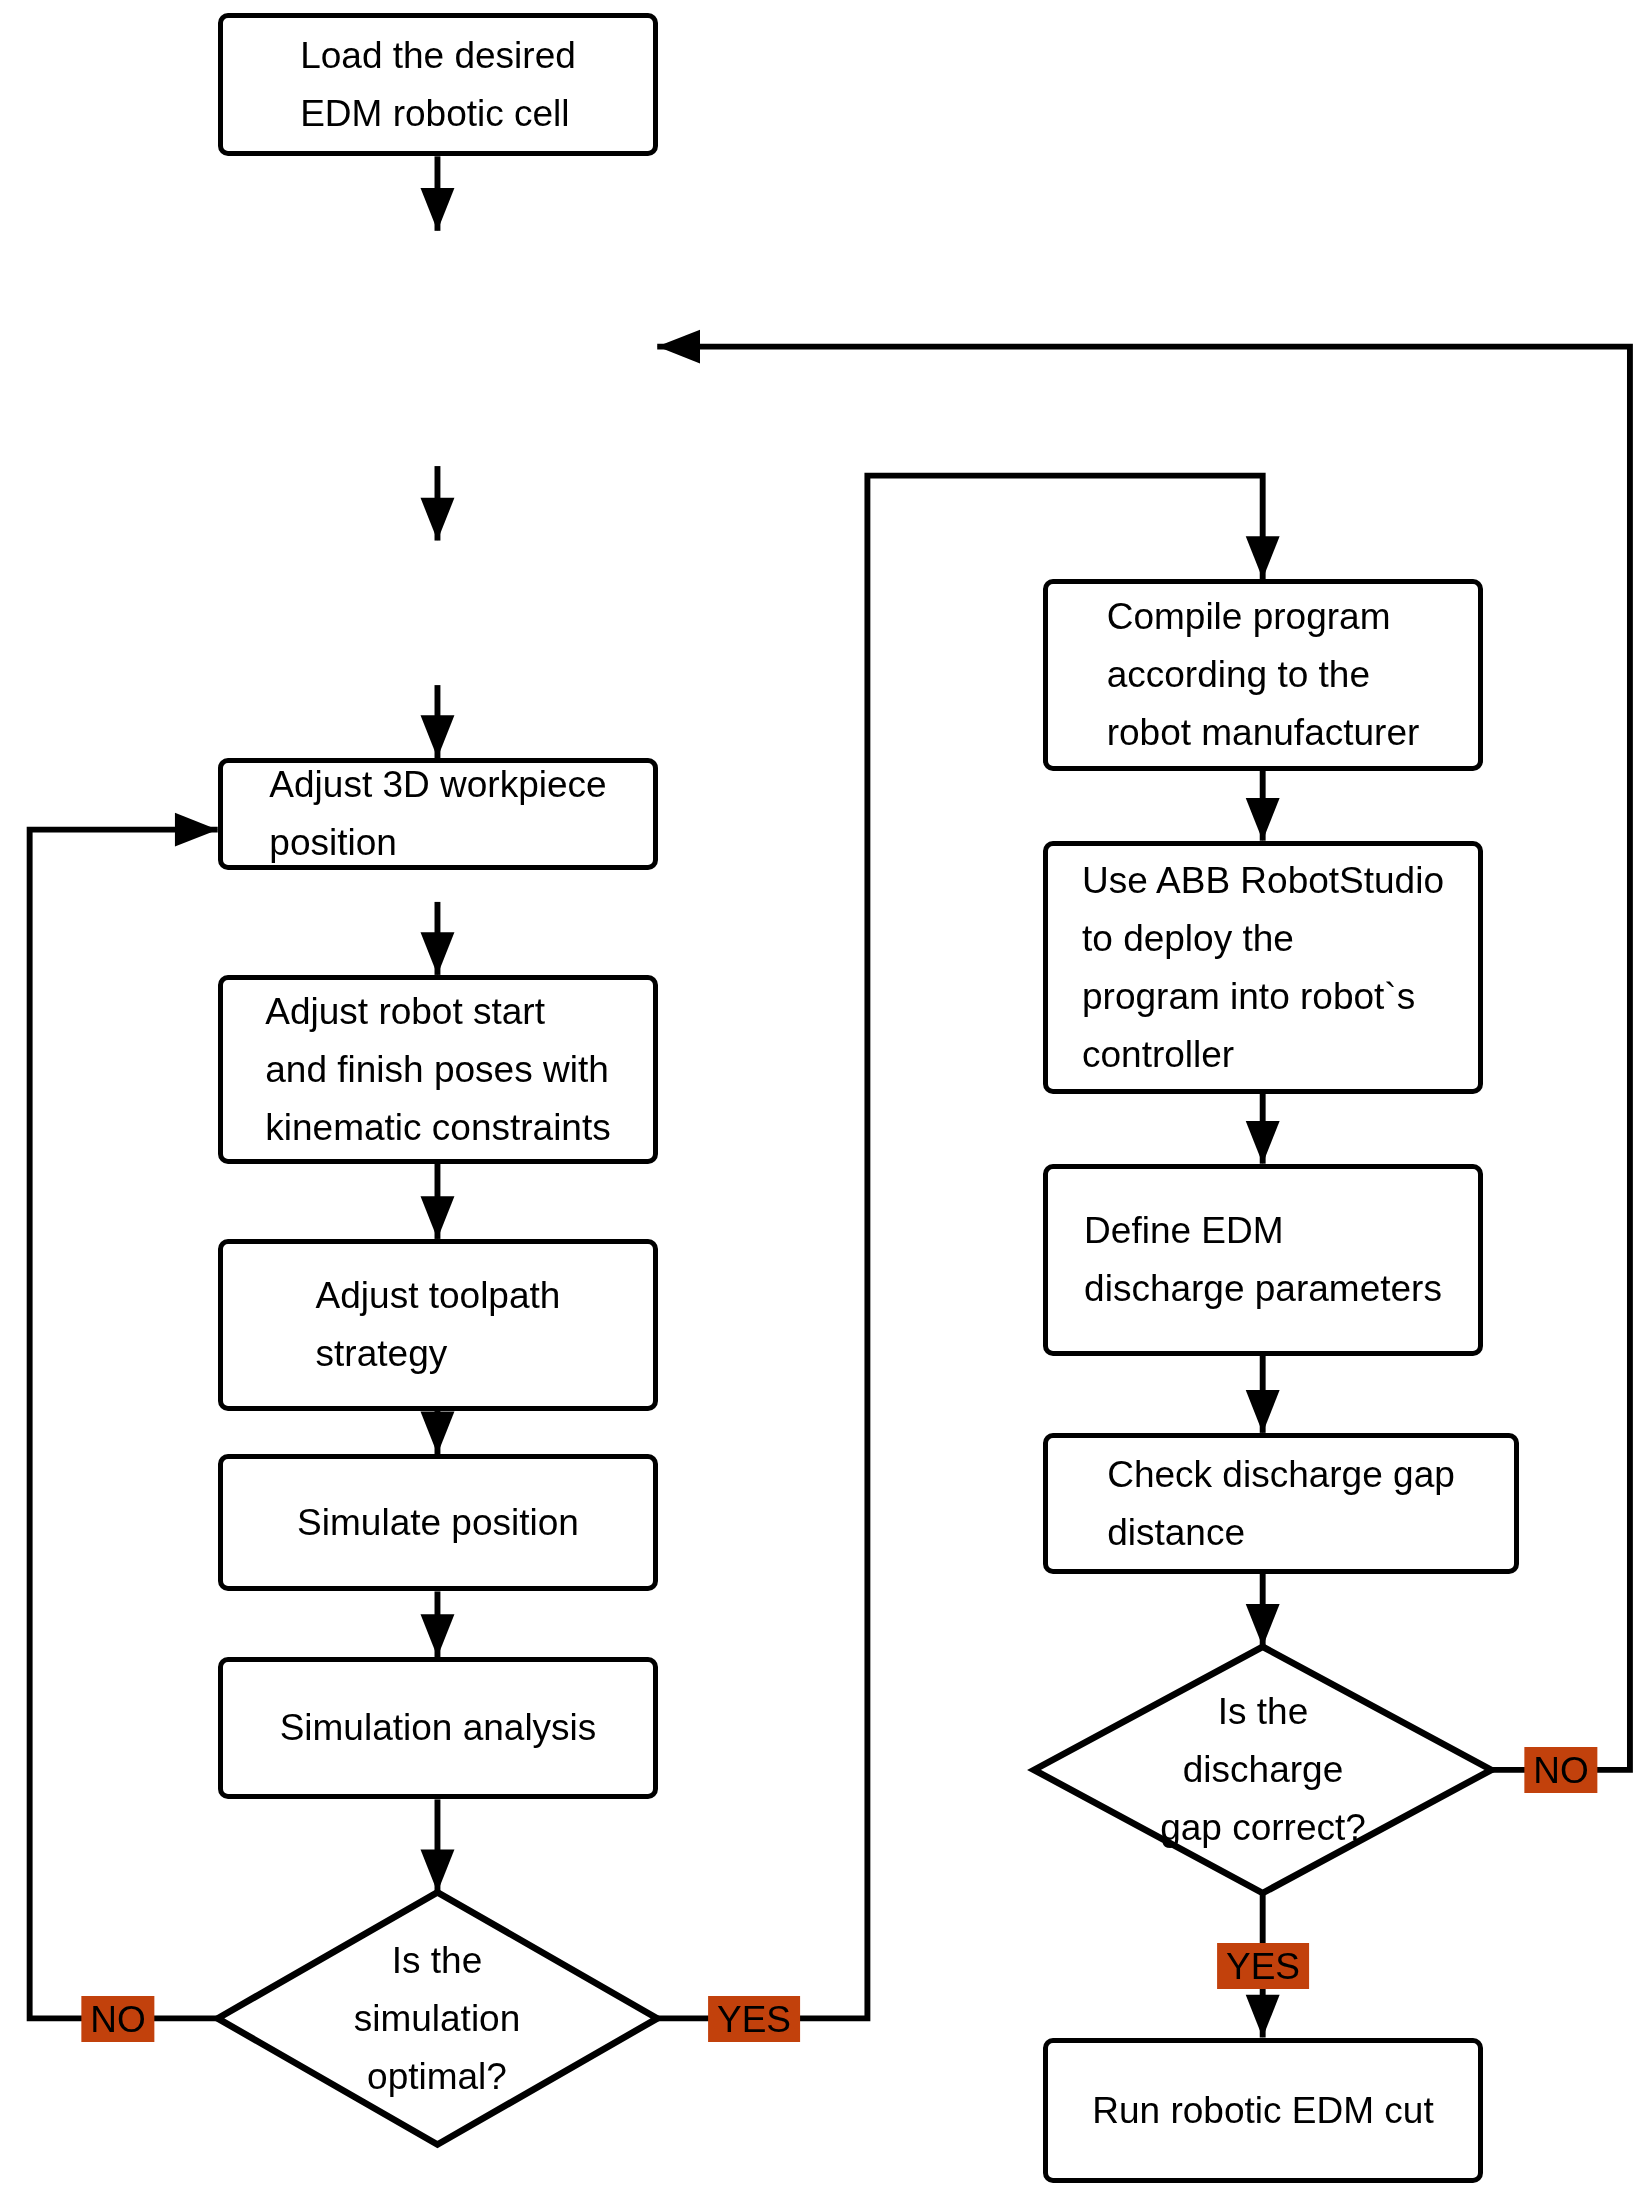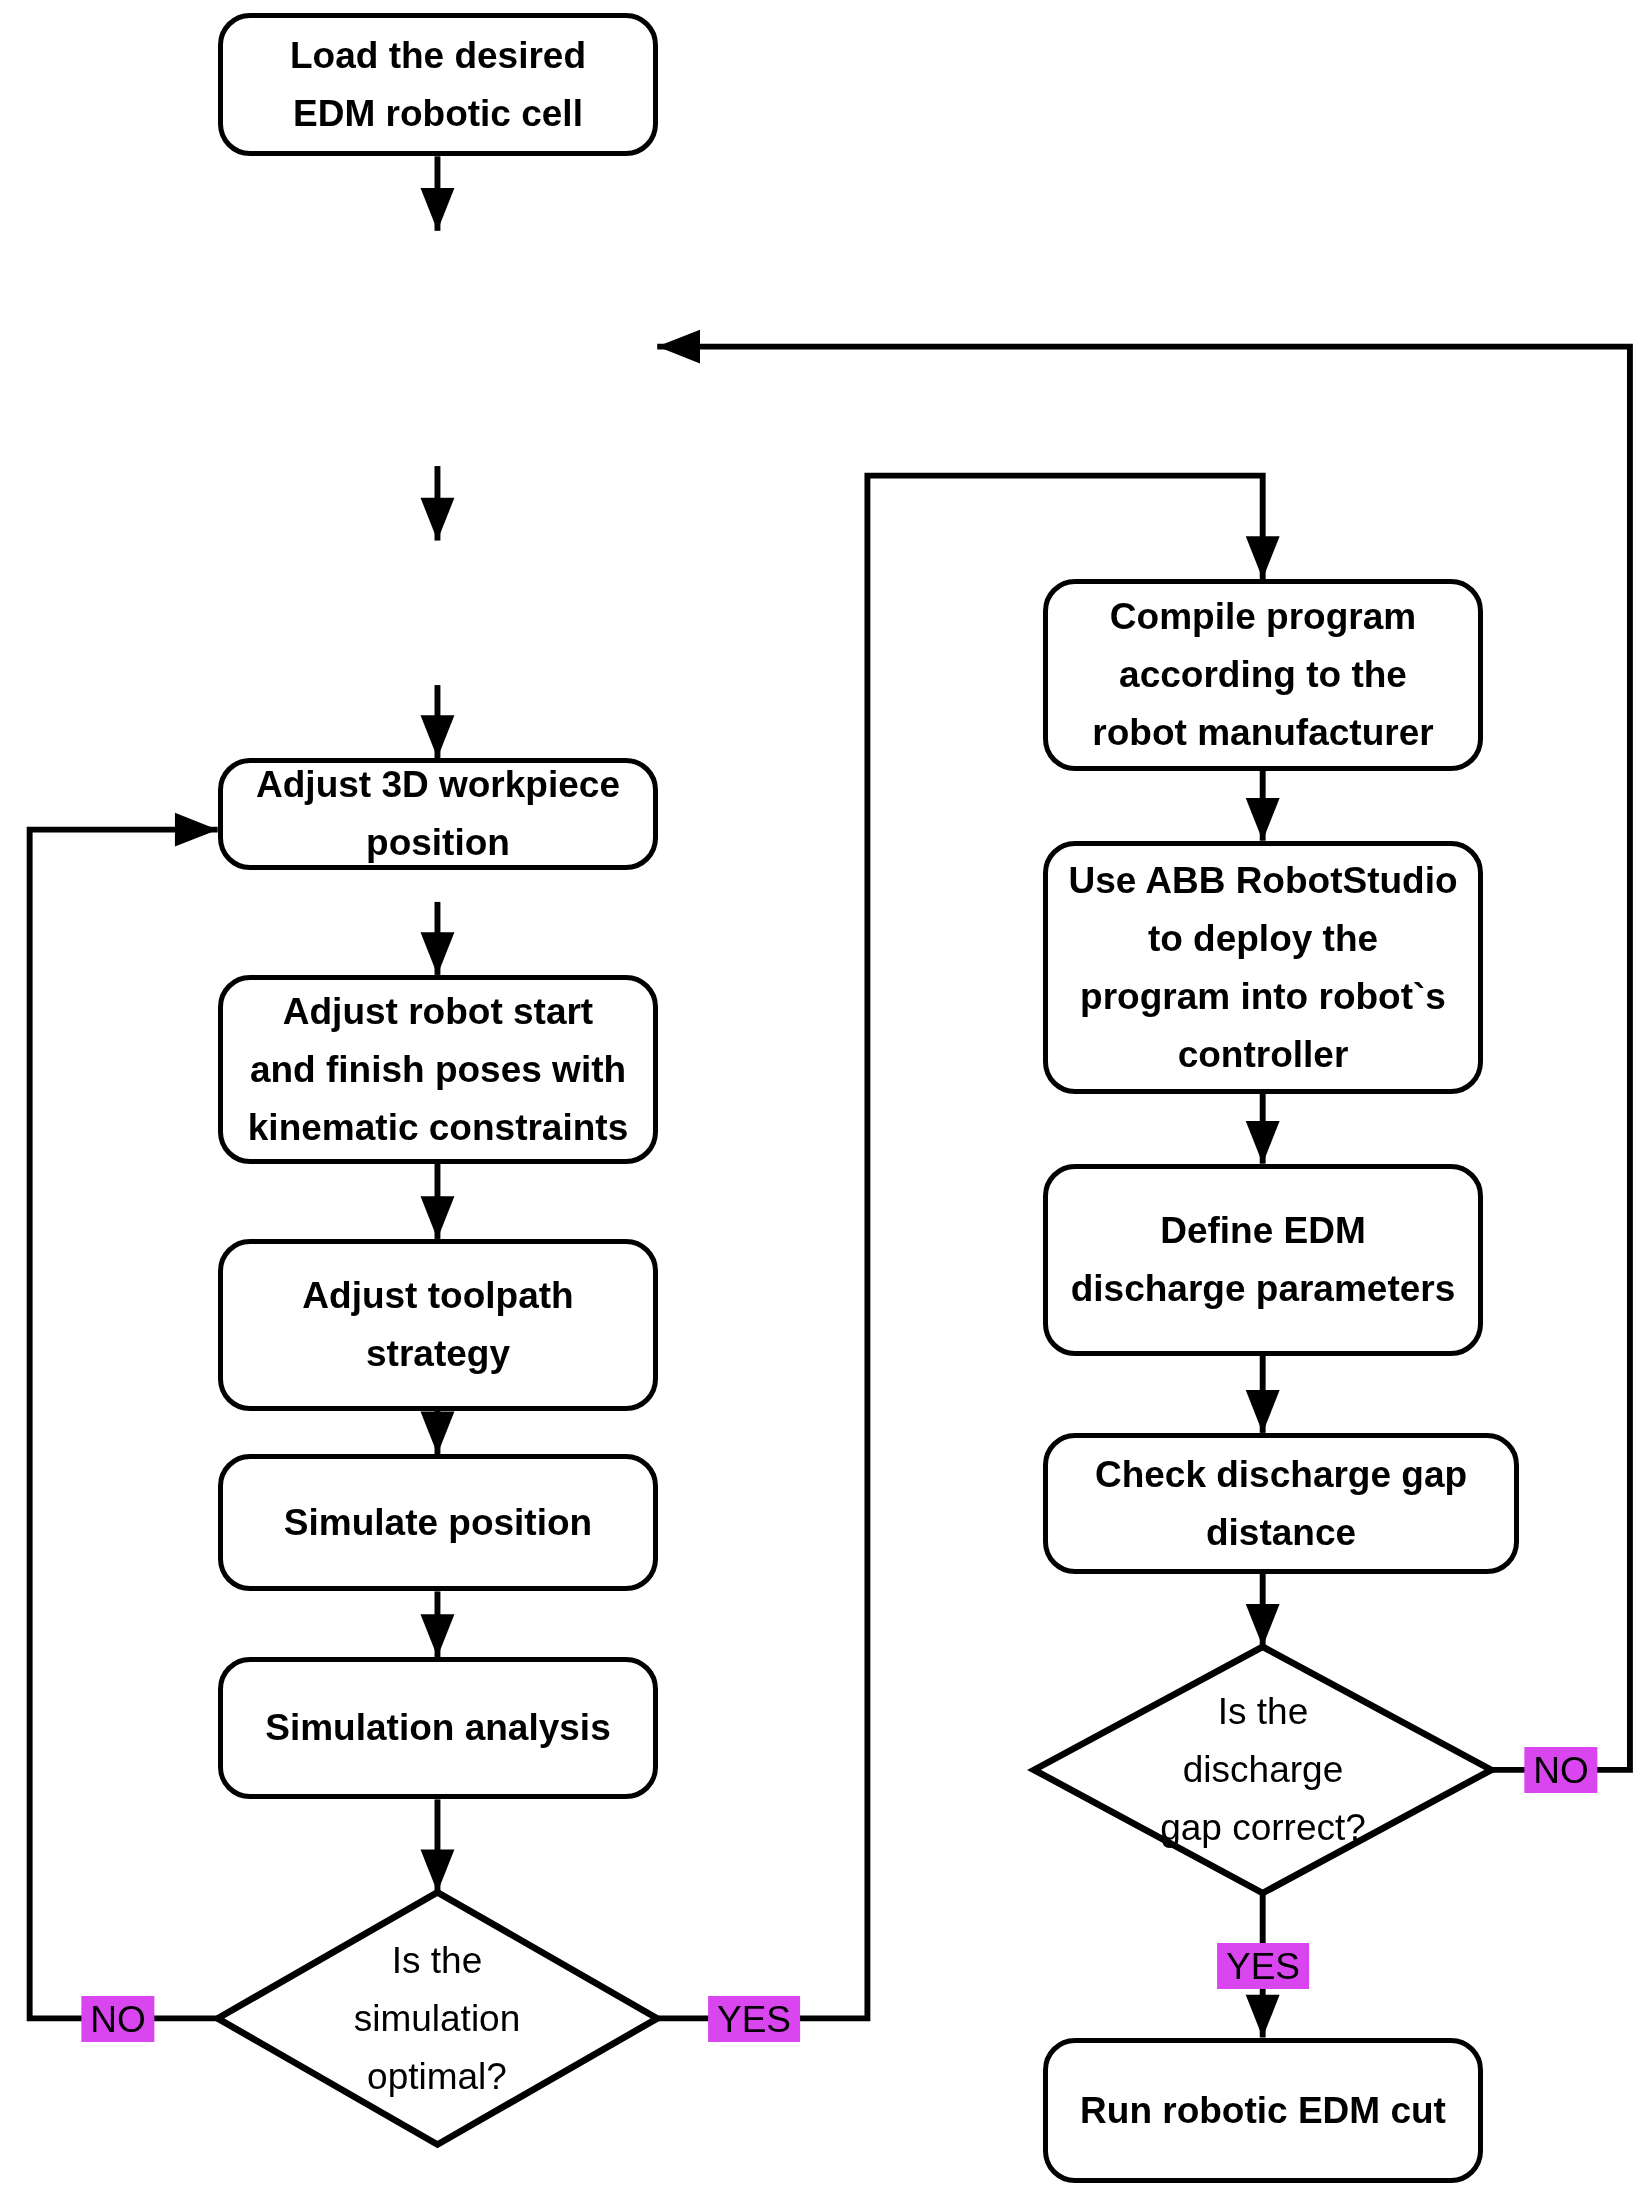--- a/index.html
+++ b/index.html
@@ -3,33 +3,33 @@
 <meta charset="utf-8">
 <style>
   html,body{margin:0;padding:0;background:#ffffff}
   #canvas{
     position:relative;width:1650px;height:2205px;background:#ffffff;
     font-family:"Liberation Sans",sans-serif;color:#000;
   }
   #connector-svg{position:absolute;left:0;top:0}
   .node{
     position:absolute;box-sizing:border-box;background:#ffffff;
-    border:5.9px solid #000;border-radius:32px;
+    border:5.9px solid #000;border-radius:10px;
     display:flex;align-items:center;justify-content:center;
-    text-align:center;white-space:pre-line;
-    font-size:37px;line-height:58px;padding:4.4px 5.9px;font-weight:bold;
+    white-space:pre-line;
+    font-size:37px;line-height:58px;padding:4.4px 5.9px;
   }
   .dtext{
     position:absolute;transform:translate(-50%,-50%);
     text-align:center;white-space:pre-line;
     font-size:37px;line-height:58px;
   }
   .elabel{
     position:absolute;transform:translate(-50%,-50%);
-    background:#d946ef;padding:1.5px 8.9px;
+    background:#c2410c;padding:1.5px 8.9px;
     font-size:37px;line-height:43px;
   }
 </style>
 </head>
 <body>
 
 <div id="canvas">
 
   <svg id="connector-svg" width="1650" height="2205" viewBox="0 0 2237 2990">
 

